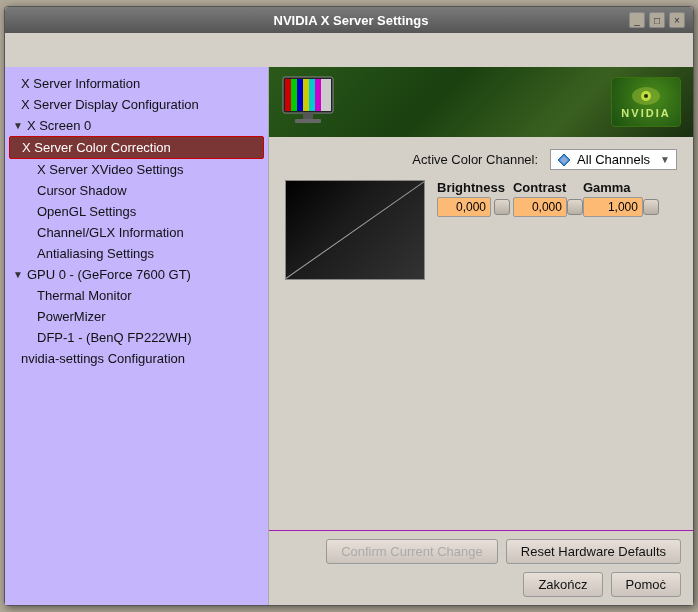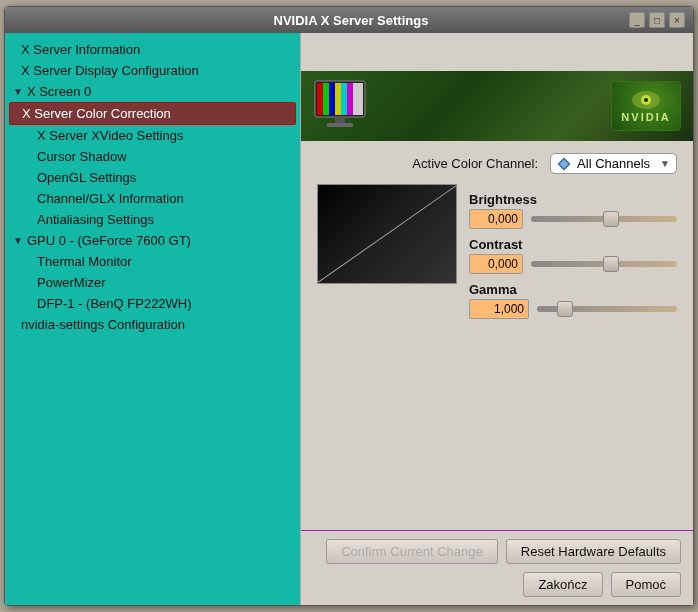--- a/index.html
+++ b/index.html
@@ -16,20 +16,21 @@
     }
     .window {
       width: 690px;
       height: 600px;
       background: #d4cfc7;
       border: 1px solid #555;
       border-radius: 4px;
       display: flex;
       flex-direction: column;
       box-shadow: 2px 2px 8px rgba(0,0,0,0.5);
+      gap: 34px;
     }
     .titlebar {
       background: linear-gradient(to bottom, #7a7a7a, #555);
       color: white;
       padding: 4px 8px;
       display: flex;
       align-items: center;
       justify-content: space-between;
       border-radius: 4px 4px 0 0;
       height: 26px;
@@ -57,22 +58,22 @@
       cursor: pointer;
       color: #333;
     }
     .main-area {
       display: flex;
       flex: 1;
       overflow: hidden;
     }
     
     .sidebar {
-      width: 296px;
-      background: #14b8a6;
+      width: 264px;
+      background: #c4b5fd;
       border-right: 1px solid #aaa;
       padding: 6px 0;
       overflow-y: auto;
       flex-shrink: 0;
     }
     .sidebar-item {
       padding: 3px 8px 3px 16px;
       cursor: pointer;
       color: #111;
       white-space: nowrap;
@@ -108,21 +109,20 @@
       padding: 0;
     }
     .header-banner {
       height: 70px;
       background: linear-gradient(135deg, #2a5a1a 0%, #1a4010 40%, #3a6020 70%, #1a3010 100%);
       display: flex;
       align-items: center;
       justify-content: space-between;
       padding: 8px 12px;
       flex-shrink: 0;
-      margin-top: 38px;
     }
     .monitor-icon {
       width: 54px;
       height: 54px;
       flex-shrink: 0;
     }
     .nvidia-badge {
       width: 70px;
       height: 50px;
       background: radial-gradient(circle at 60% 40%, #4a8a1a, #1a5010);
@@ -158,21 +158,21 @@
     }
     .color-channel-label {
       font-size: 13px;
       color: #111;
     }
     .channel-select {
       display: flex;
       align-items: center;
       background: white;
       border: 1px solid #999;
-      border-radius: 5px;
+      border-radius: 0;
       padding: 2px 6px;
       gap: 6px;
       cursor: pointer;
     }
     .channel-diamond {
       width: 14px;
       height: 14px;
     }
     .channel-select-text {
       font-size: 13px;
@@ -203,23 +203,22 @@
       width: 100%;
       height: 1px;
       background: white;
       transform-origin: bottom left;
       transform: rotate(-35deg) scaleX(1.4);
       opacity: 0.6;
     }
     .sliders-panel {
       flex: 1;
       display: flex;
-      flex-direction: column;
+      flex-direction: row;
       gap: 8px;
-      margin-top: 8px;
     }
     .slider-group {
       display: flex;
       flex-direction: column;
       gap: 2px;
     }
     .slider-label {
       font-size: 13px;
       font-weight: bold;
       color: #111;

